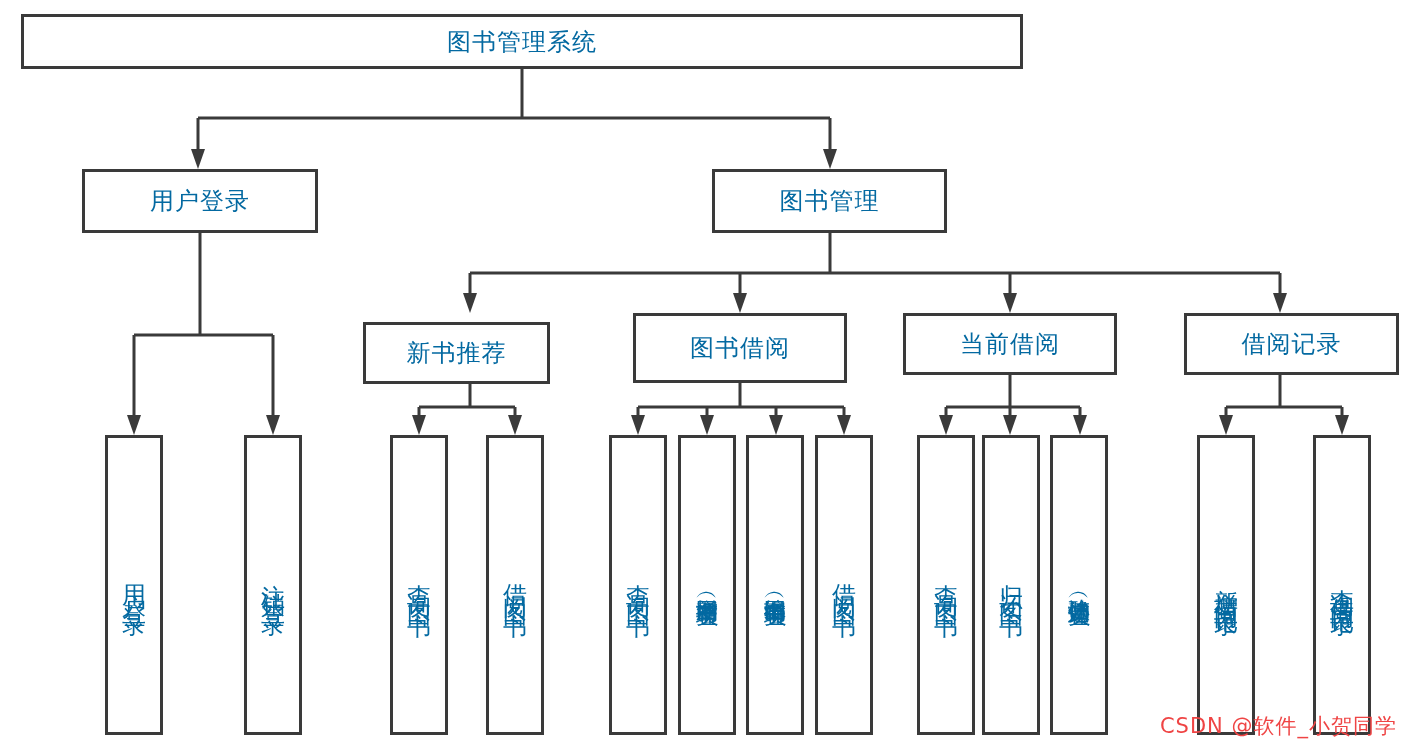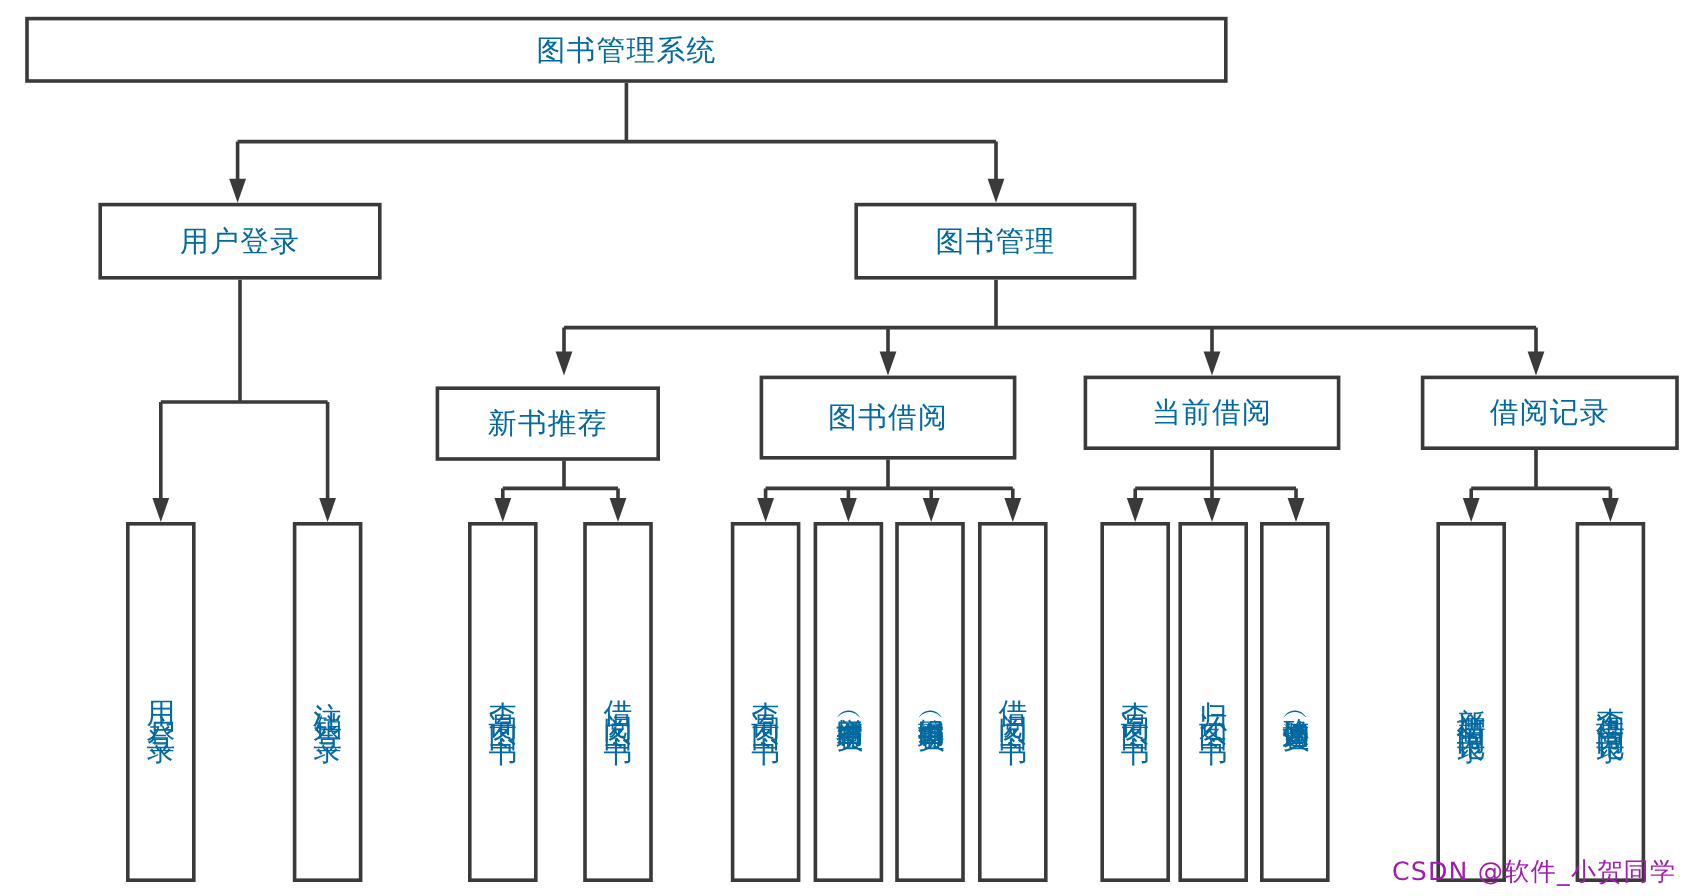--- a/index.html
+++ b/index.html
@@ -32,21 +32,21 @@
   #b-records{left:1172px;top:313px;width:215px;height:62px;margin-left:12px;}
   #v-login{left:105px;}   #v-logout{left:244px;}
   #v-q1{left:390px;}      #v-b1{left:486px;}
   #v-q2{left:609px;}      #v-add{left:678px;}
   #v-edit{left:746px;}    #v-b2{left:815px;}
   #v-q3{left:917px;}      #v-ret{left:982px;}
   #v-confirm{left:1050px;}
   #v-addrec{left:1197px;} #v-qrec{left:1313px;}
   #watermark{
     position:absolute;right:8px;top:712px;
-    font-size:21px;color:#a21caf;letter-spacing:1px;
+    font-size:21px;color:#ef4444;letter-spacing:1px;
   }
 </style>
 </head>
 <body>
 
 <svg id="wires" viewBox="0 0 1405 747" xmlns="http://www.w3.org/2000/svg">
   <g stroke="#3a3a3a" stroke-width="3" fill="none">
 
     <path d="M522 69 V118 M198 118 H830 M198 118 V152 M830 118 V152"></path>
 

